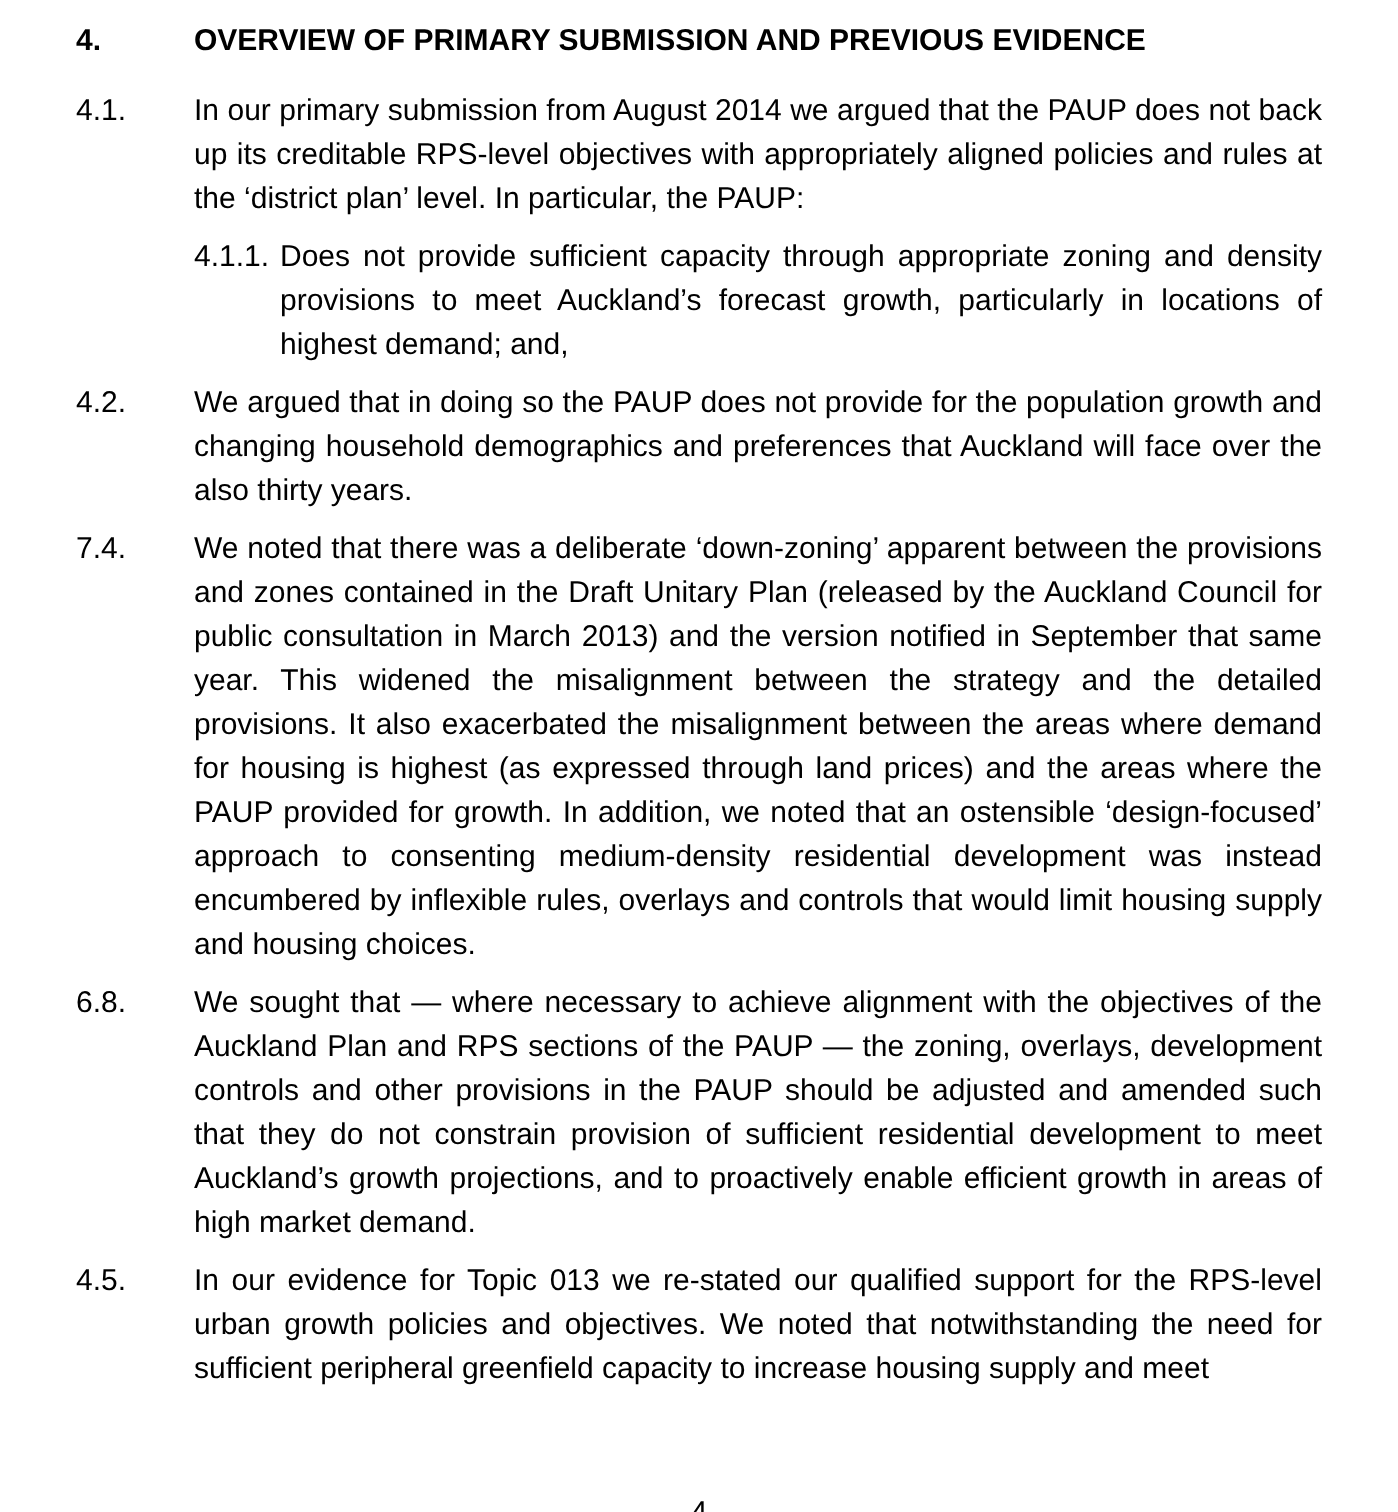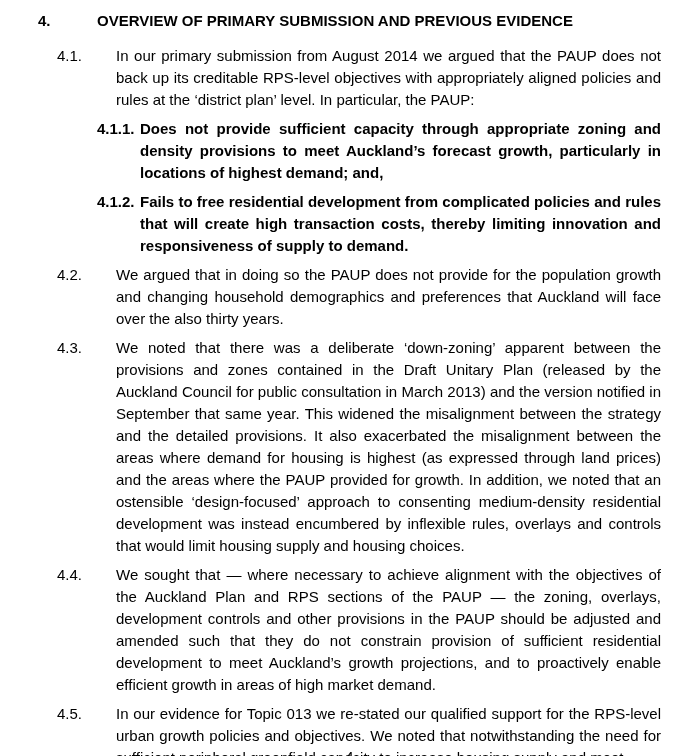--- a/index.html
+++ b/index.html
@@ -27,26 +27,24 @@
   .heading-row {
     display: grid;
     grid-template-columns: 59px 1fr;
     font-weight: bold;
     margin-bottom: 13px;
   }
   .para {
     display: grid;
     grid-template-columns: 59px 1fr;
     margin-bottom: 7px;
-    margin-left: 19px;
   }
   .para.sub {
     margin-left: 59px;
     grid-template-columns: 43px 1fr;
-    font-weight: bold;
   }
   .para .num {
     white-space: nowrap;
   }
   .para .text {
     text-align: justify;
     hyphens: none;
   }
   .footer-pagenum {
     position: absolute;
@@ -73,37 +71,33 @@
   <div class="para">
     <span class="num">4.1.</span>
     <span class="text">In our primary submission from August 2014 we argued that the PAUP does not back up its creditable RPS-level objectives with appropriately aligned policies and rules at the ‘district plan’ level. In particular, the PAUP:</span>
   </div>
 
   <div class="para sub">
     <span class="num">4.1.1.</span>
     <span class="text">Does not provide sufficient capacity through appropriate zoning and density provisions to meet Auckland’s forecast growth, particularly in locations of highest demand; and,</span>
   </div>
 
-  <div class="para sub">
-    <span class="num">4.1.2.</span>
-    <span class="text">Fails to free residential development from complicated policies and rules that will create high transaction costs, thereby limiting innovation and responsiveness of supply to demand.</span>
-  </div>
 
   <div class="para">
     <span class="num">4.2.</span>
     <span class="text">We argued that in doing so the PAUP does not provide for the population growth and changing household demographics and preferences that Auckland will face over the also thirty years.</span>
   </div>
 
   <div class="para">
-    <span class="num">4.3.</span>
+    <span class="num">7.4.</span>
     <span class="text">We noted that there was a deliberate ‘down-zoning’ apparent between the provisions and zones contained in the Draft Unitary Plan (released by the Auckland Council for public consultation in March 2013) and the version notified in September that same year. This widened the misalignment between the strategy and the detailed provisions. It also exacerbated the misalignment between the areas where demand for housing is highest (as expressed through land prices) and the areas where the PAUP provided for growth. In addition, we noted that an ostensible ‘design-focused’ approach to consenting medium-density residential development was instead encumbered by inflexible rules, overlays and controls that would limit housing supply and housing choices.</span>
   </div>
 
   <div class="para">
-    <span class="num">4.4.</span>
+    <span class="num">6.8.</span>
     <span class="text">We sought that — where necessary to achieve alignment with the objectives of the Auckland Plan and RPS sections of the PAUP — the zoning, overlays, development controls and other provisions in the PAUP should be adjusted and amended such that they do not constrain provision of sufficient residential development to meet Auckland’s growth projections, and to proactively enable efficient growth in areas of high market demand.</span>
   </div>
 
   <div class="para">
     <span class="num">4.5.</span>
     <span class="text">In our evidence for Topic 013 we re-stated our qualified support for the RPS-level urban growth policies and objectives. We noted that notwithstanding the need for sufficient peripheral greenfield capacity to increase housing supply and meet</span>
   </div>
 
 </div>
 

